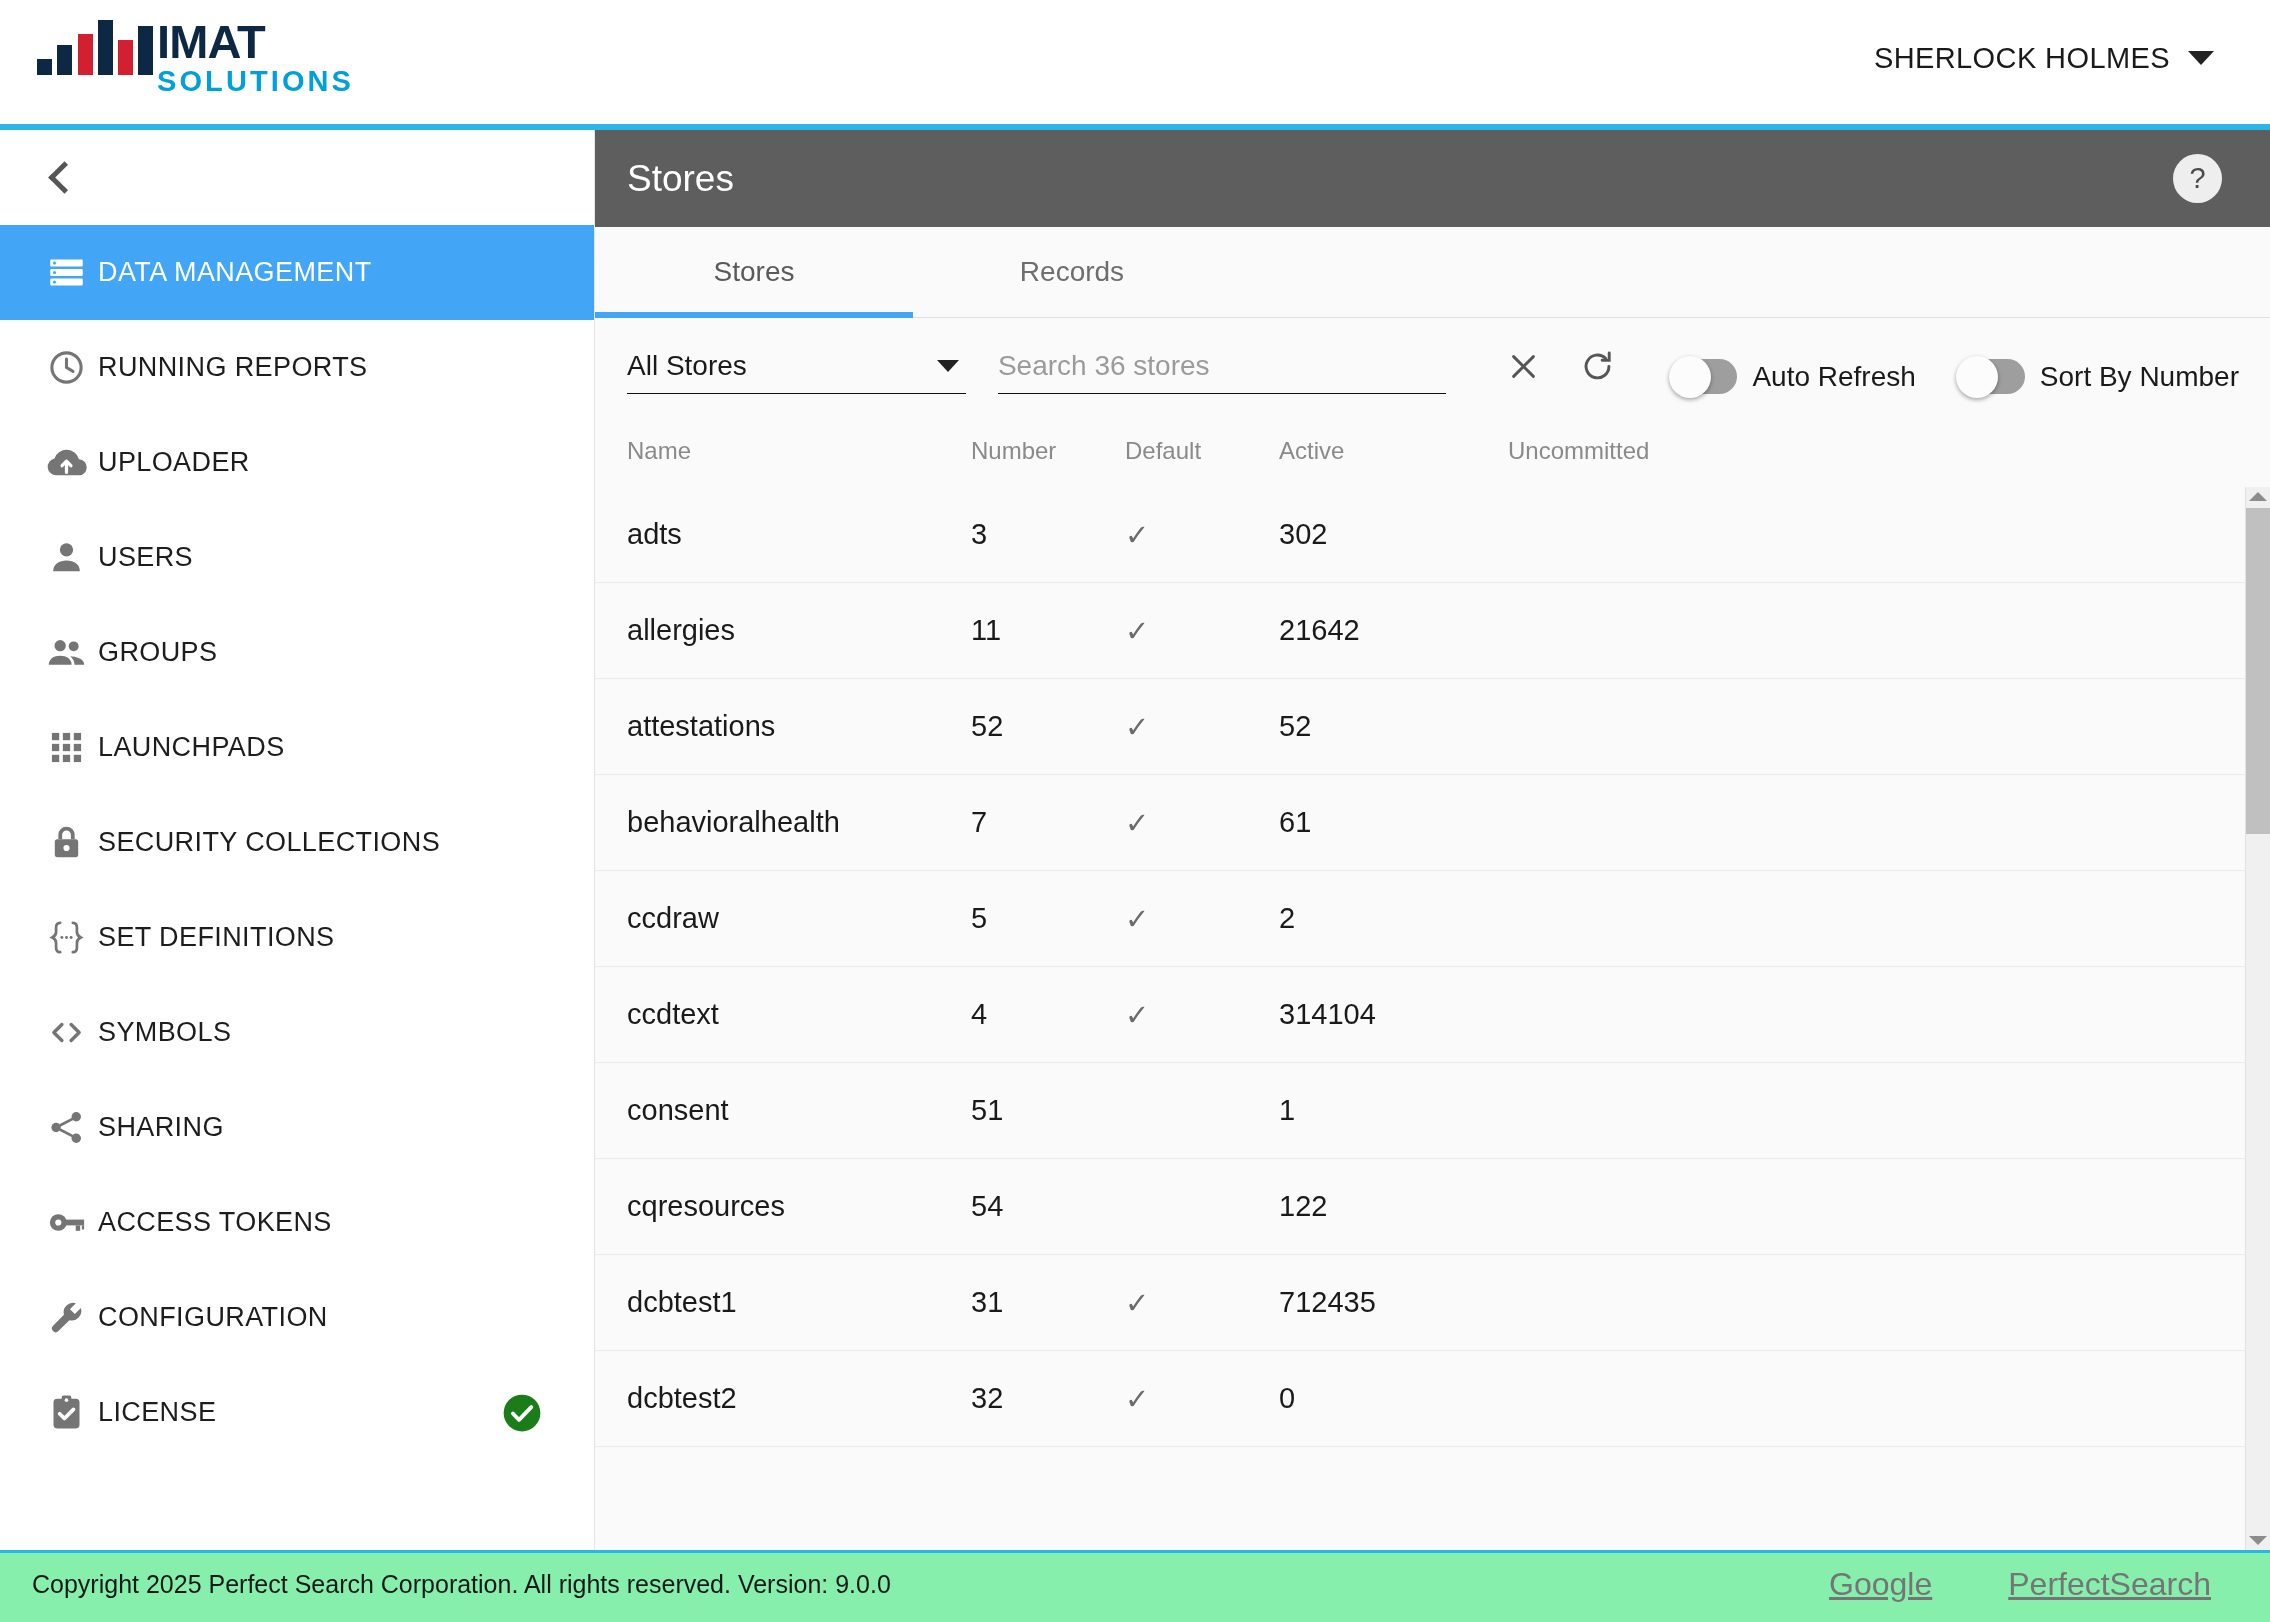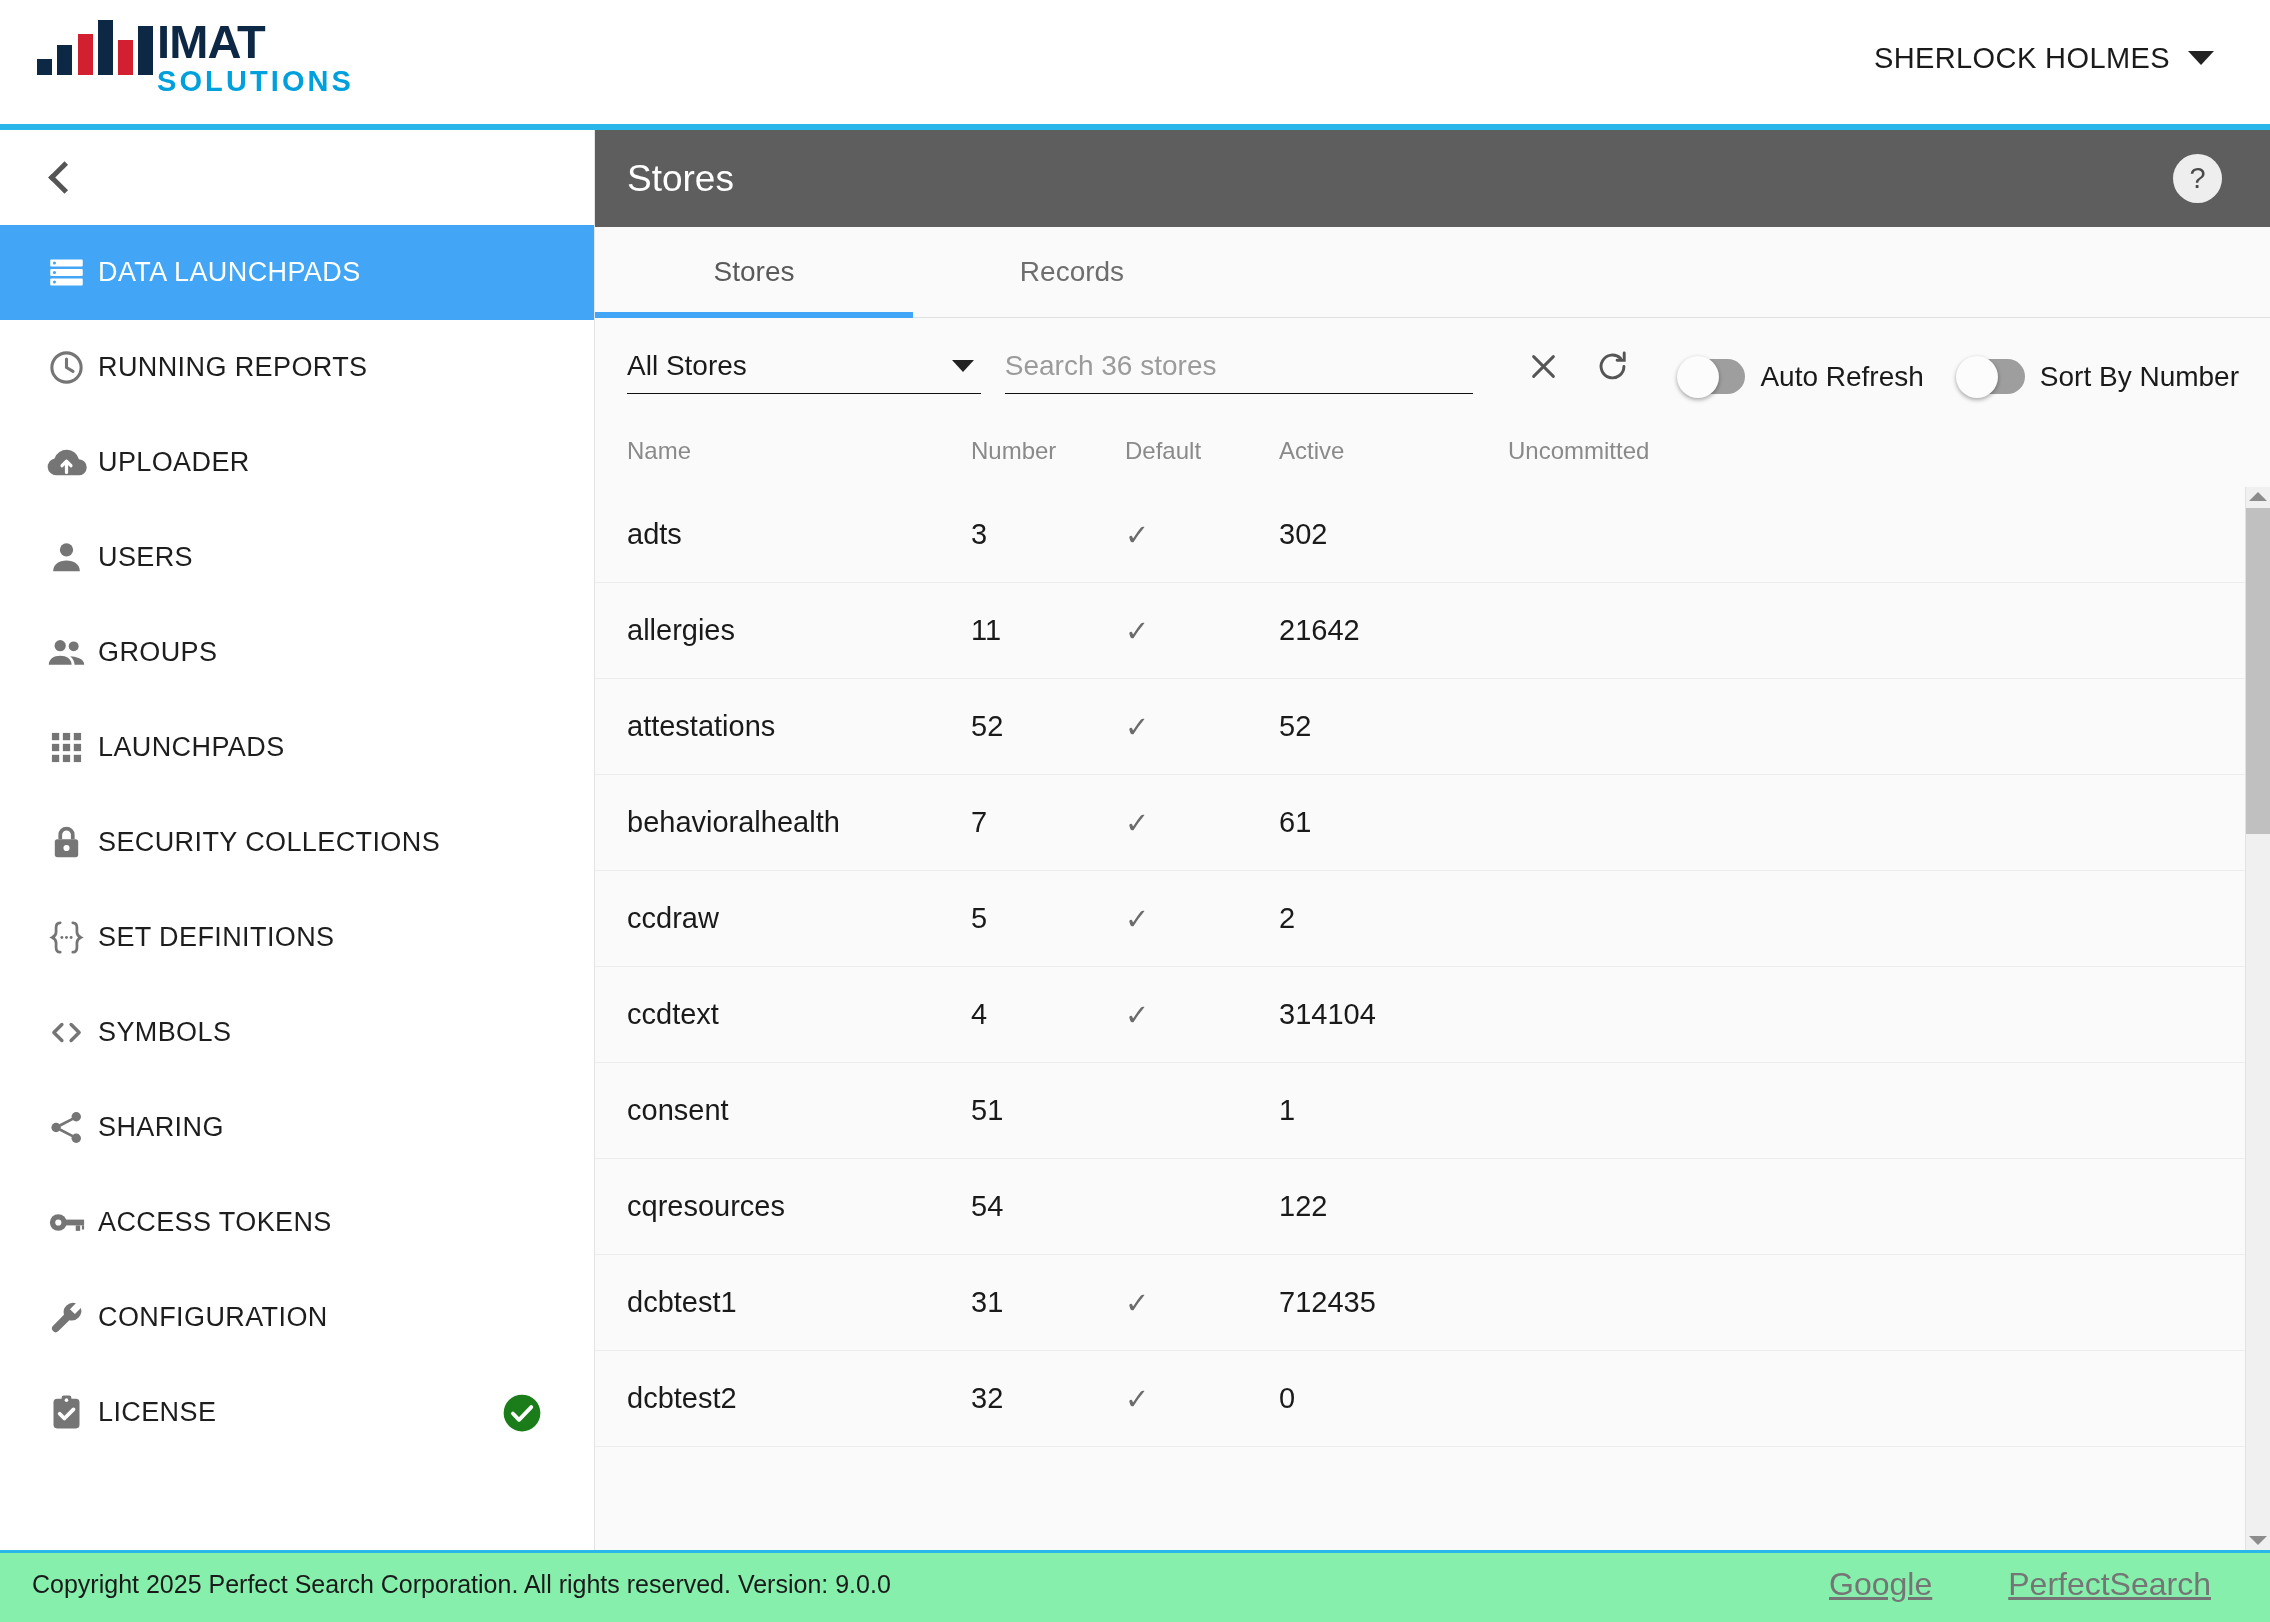--- a/index.html
+++ b/index.html
@@ -88,21 +88,21 @@
     font-size: 28px; color: #6e6e6e; cursor: pointer; position: relative;
   }
   .tab.active { color: #5a5a5a; }
   .tab.active::after {
     content: ""; position: absolute; left: 0; right: 0; bottom: -0.9px;
     height: 6.2px; background: #42a5f5;
   }
 
   .toolbar {
     flex: 0 0 97px; display: flex; align-items: center;
-    padding: 0 32px 0 32px; background: #fafafa; gap: 4px;
+    padding: 0 32px 0 32px; background: #fafafa; gap: 12px;
   }
   .select-wrap {
     width: 357px; border-bottom: 1.8px solid #111; position: relative;
     display: flex; align-items: center; height: 55px; cursor: pointer;
   }
   .select-val { font-size: 28px; color: #1a1a1a; }
   .select-caret {
     position: absolute; right: 7px; width: 0; height: 0;
     border-left: 11.5px solid transparent; border-right: 11.5px solid transparent;
     border-top: 12.4px solid #222;
@@ -223,21 +223,21 @@
         <span class="nav-ico">
           <svg width="39" height="39" viewBox="0 0 24 24" fill="currentColor">
             <rect x="2" y="4" width="20" height="4.3" rx="0.6"></rect>
               <circle cx="4.6" cy="6.15" r="0.95" fill="#42a5f5"></circle>
             <rect x="2" y="9.85" width="20" height="4.3" rx="0.6"></rect>
               <circle cx="4.6" cy="12" r="0.95" fill="#42a5f5"></circle>
             <rect x="2" y="15.7" width="20" height="4.3" rx="0.6"></rect>
               <circle cx="4.6" cy="17.85" r="0.95" fill="#42a5f5"></circle>
           </svg>
         </span>
-        <span class="nav-label">DATA LAUNCHPADS</span>
+        <span class="nav-label">DATA MANAGEMENT</span>
       </div>
 
       <div class="nav-item">
         <span class="nav-ico">
           <svg width="39" height="39" viewBox="0 0 24 24" fill="none" stroke="currentColor" stroke-width="1.9">
             <circle cx="12" cy="12" r="9"></circle>
               <path d="M12 6.8V12l4 2.4" stroke-linecap="round"></path>
           </svg>
         </span>
         <span class="nav-label">RUNNING REPORTS</span>

